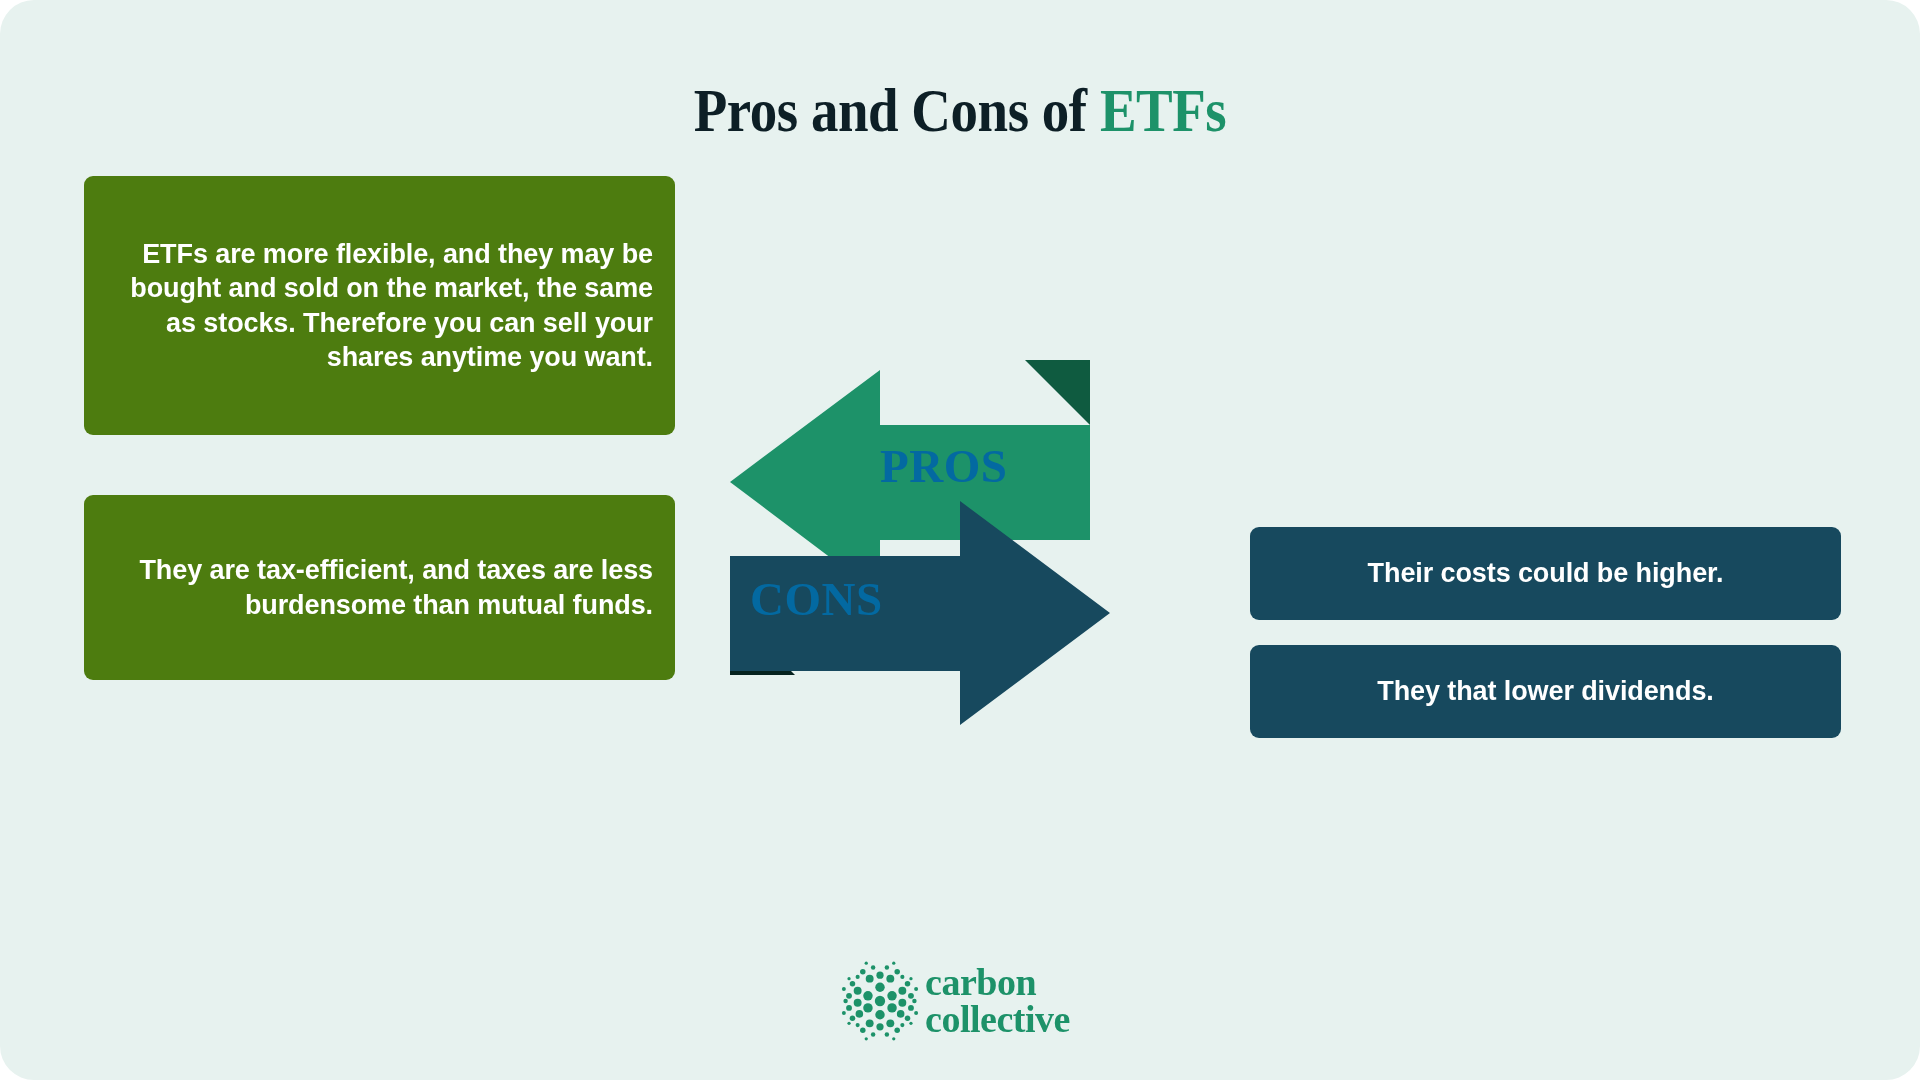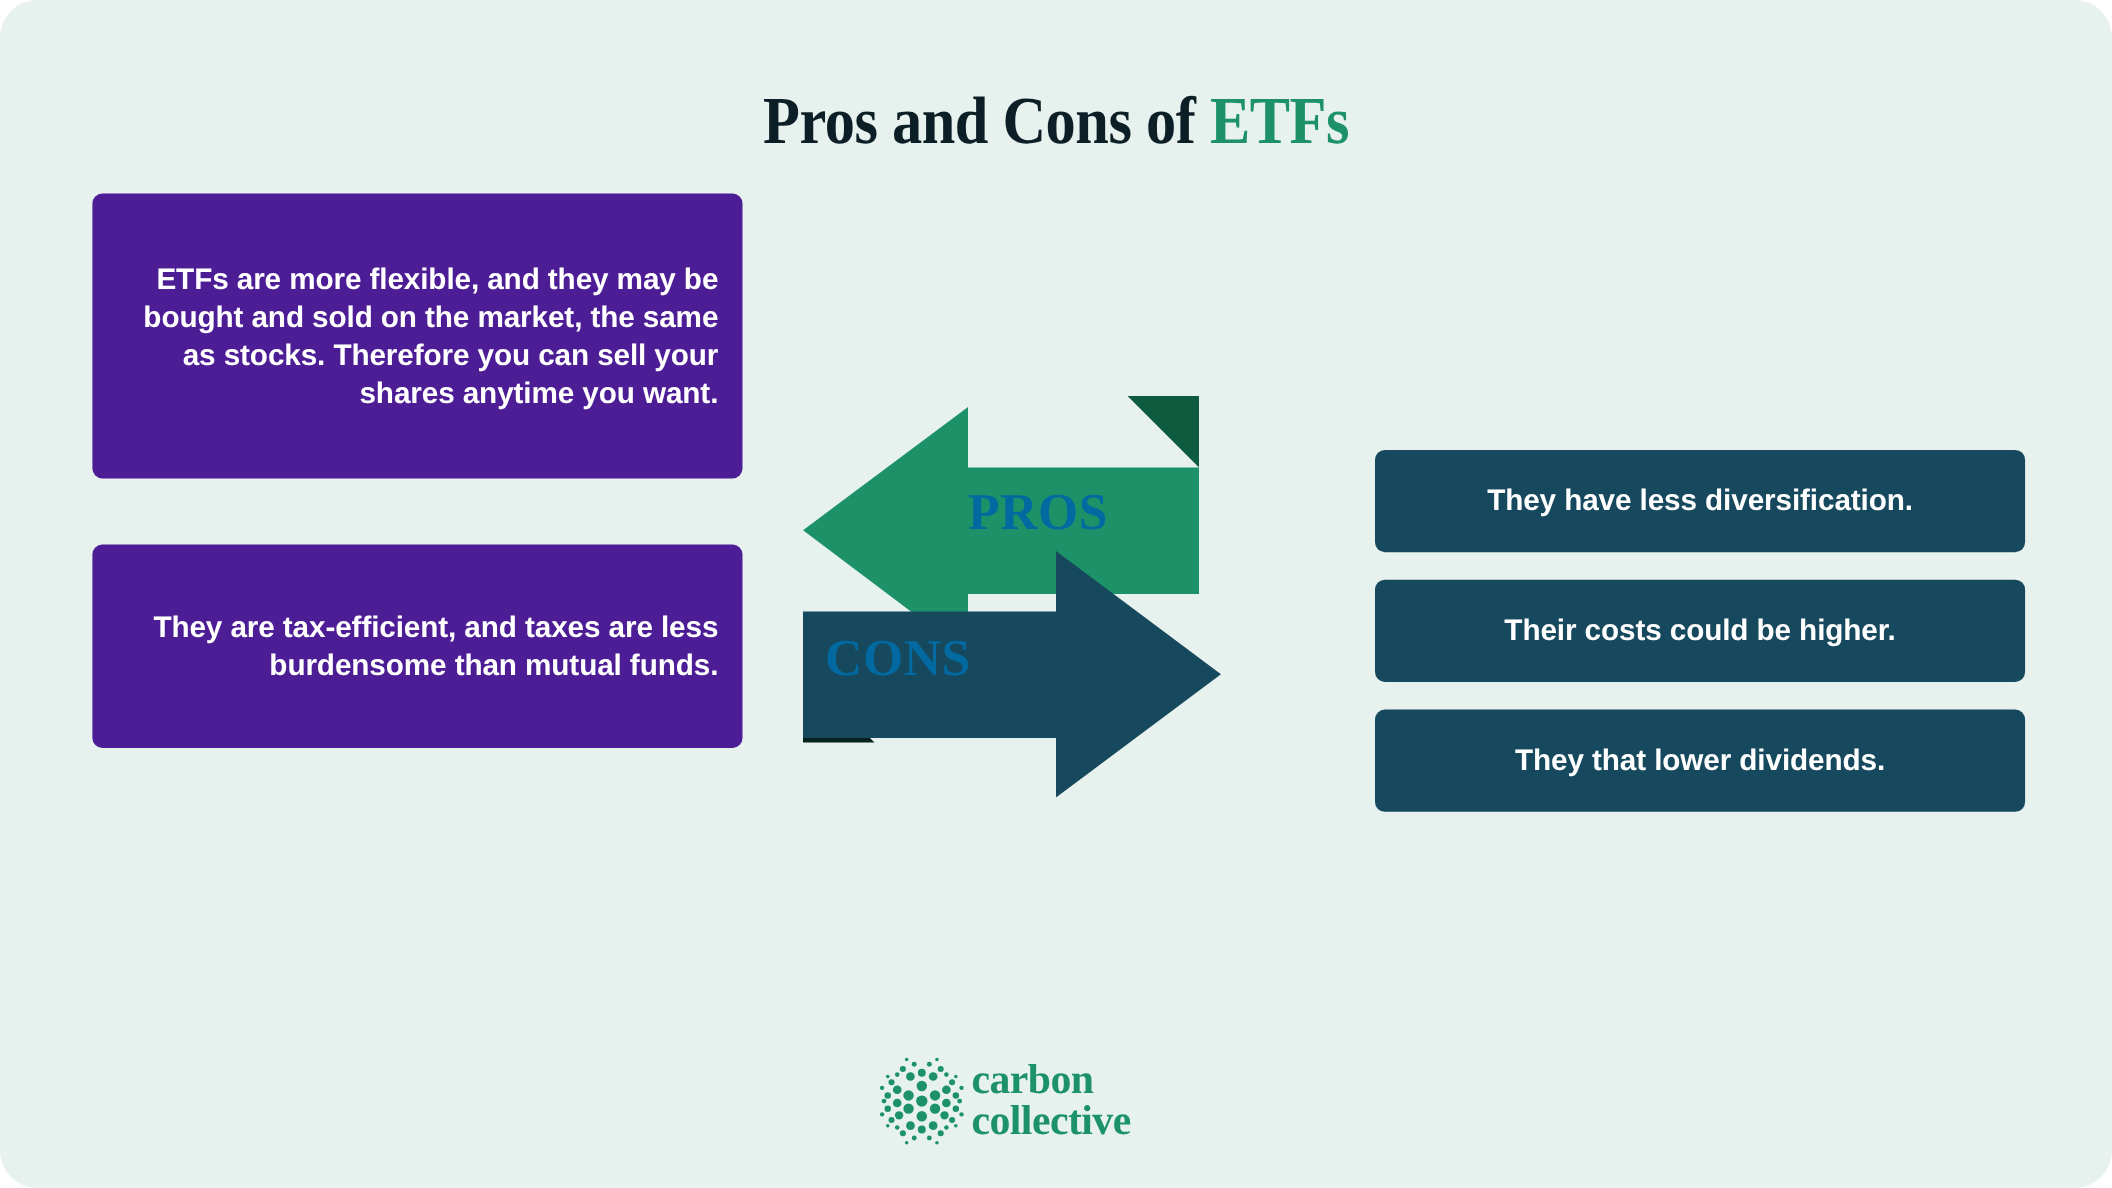--- a/index.html
+++ b/index.html
@@ -33,21 +33,21 @@
     transform-origin:center top;
     white-space:nowrap;
   }
   .title .accent{ color:#1d9269; }
 
   
   .pro-card{
     position:absolute;
     left:84px;
     width:591px;
-    background:#4c1d95;
+    background:#4d7c0f;
     border-radius:9px;
     box-sizing:border-box;
     display:flex;
     align-items:center;
     justify-content:flex-end;
     padding:10px 22px 10px 22px;
   }
   .pro-card .txt{
     color:#ffffff;
     font-size:27px;
@@ -107,20 +107,21 @@
 
   
   #logo{
     position:absolute;
     left:0; top:958px;
     width:1823px;
     display:flex;
     align-items:center;
     justify-content:center;
     gap:2px;
+    padding-left:42px;
   }
   #logo-mark{ width:86px;height:86px; display:block; }
   #logo-word{
     font-family:"Liberation Serif", serif;
     font-weight:bold;
     color:#1d9269;
     font-size:38px;
     line-height:0.98;
     letter-spacing:-0.5px;
   }
@@ -135,23 +136,20 @@
     <span>Pros and Cons of </span><span class="accent">ETFs</span>
   </div>
 
   <div class="pro-card" id="pro0">
     <span class="txt">ETFs are more flexible, and they may be bought and sold on the market, the same as stocks. Therefore you can sell your shares anytime you want.</span>
   </div>
   <div class="pro-card" id="pro1">
     <span class="txt">They are tax-efficient, and taxes are less burdensome than mutual funds.</span>
   </div>
 
-  <div class="con-card" id="con0">
-    <span class="txt">They have less diversification.</span>
-  </div>
   <div class="con-card" id="con1">
     <span class="txt">Their costs could be higher.</span>
   </div>
   <div class="con-card" id="con2">
     <span class="txt">They that lower dividends.</span>
   </div>
 
   <div id="arrows">
     <svg width="470" height="420" viewBox="0 0 470 420" xmlns="http://www.w3.org/2000/svg">
 

